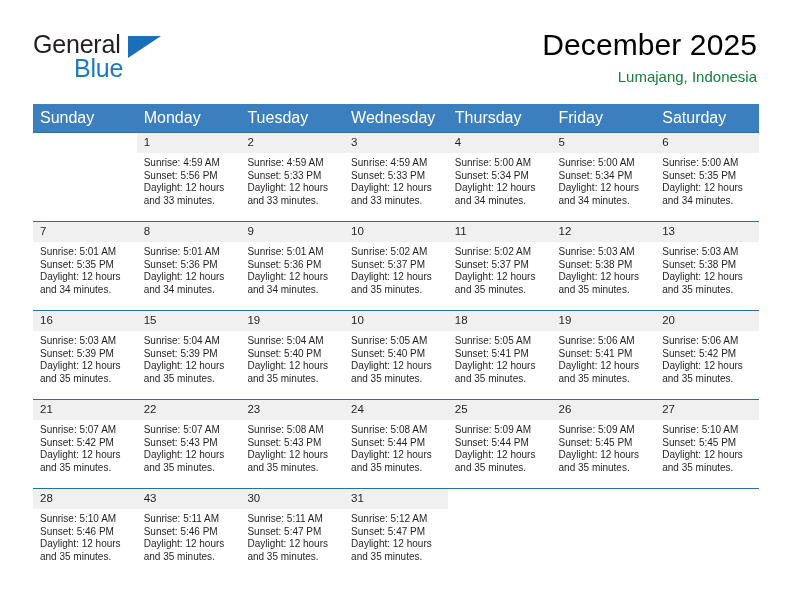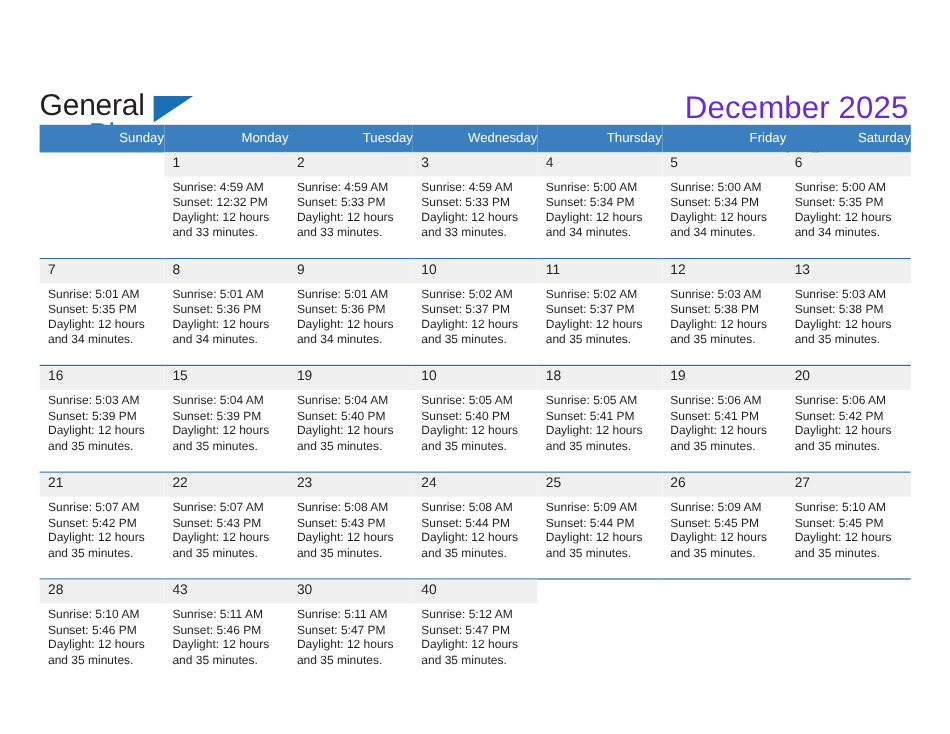--- a/index.html
+++ b/index.html
@@ -21,21 +21,20 @@
     box-sizing: border-box;
   }
 
   
   .header {
     position: absolute;
     left: 0;
     top: 0;
     width: 792px;
     height: 104px;
-    margin-top: 44px;
   }
   .logo {
     position: absolute;
     left: 33px;
     top: 30px;
     width: 200px;
     height: 54px;
   }
   .logo-general {
     position: absolute;
@@ -67,23 +66,23 @@
   }
 
   .title-block {
     position: absolute;
     right: 35px;
     top: 28px;
     text-align: right;
     width: 420px;
   }
   .cal-title {
-    font-size: 26px;
+    font-size: 30px;
     font-weight: normal;
-    color: #6d28d9;
+    color: #000000;
     line-height: 34px;
     letter-spacing: 0.1px;
   }
   .cal-subtitle {
     font-size: 15px;
     color: #15803d;
     line-height: 20px;
     margin-top: 5px;
   }
 
@@ -92,24 +91,24 @@
     position: absolute;
     left: 33px;
     top: 104px;
     width: 726px;
     border-collapse: collapse;
     table-layout: fixed;
   }
   .calendar th {
     background: #3c7fbe;
     color: #ffffff;
-    font-size: 11px;
+    font-size: 16px;
     font-weight: normal;
-    text-align: right;
-    padding: 5px 0 5px 25px;
+    text-align: left;
+    padding: 5px 0 5px 7px;
     height: 11px;
     border: none;
   }
   .calendar td {
     vertical-align: top;
     padding: 0;
     border: none;
     width: 103.7px;
     height: 89px;
   }
@@ -180,21 +179,21 @@
           <td>
             <div class="daycell blankcell">
               <span class="daynum empty"></span>
             </div>
           </td>
           <td>
             <div class="daycell">
               <span class="daynum">1</span>
               <div class="details">
                 <div>Sunrise: 4:59 AM</div>
-                <div>Sunset: 12:32 PM</div>
+                <div>Sunset: 5:56 PM</div>
                 <div>Daylight: 12 hours</div>
                 <div>and 33 minutes.</div>
               </div>
             </div>
           </td>
           <td>
             <div class="daycell">
               <span class="daynum">2</span>
               <div class="details">
                 <div>Sunrise: 4:59 AM</div>
@@ -515,21 +514,21 @@
               <div class="details">
                 <div>Sunrise: 5:11 AM</div>
                 <div>Sunset: 5:47 PM</div>
                 <div>Daylight: 12 hours</div>
                 <div>and 35 minutes.</div>
               </div>
             </div>
           </td>
           <td>
             <div class="daycell">
-              <span class="daynum">40</span>
+              <span class="daynum">31</span>
               <div class="details">
                 <div>Sunrise: 5:12 AM</div>
                 <div>Sunset: 5:47 PM</div>
                 <div>Daylight: 12 hours</div>
                 <div>and 35 minutes.</div>
               </div>
             </div>
           </td>
           <td>
             <div class="daycell blankcell">

